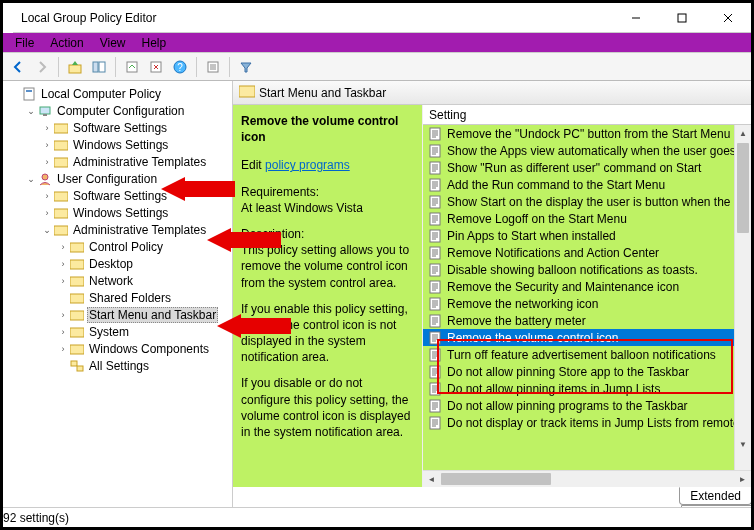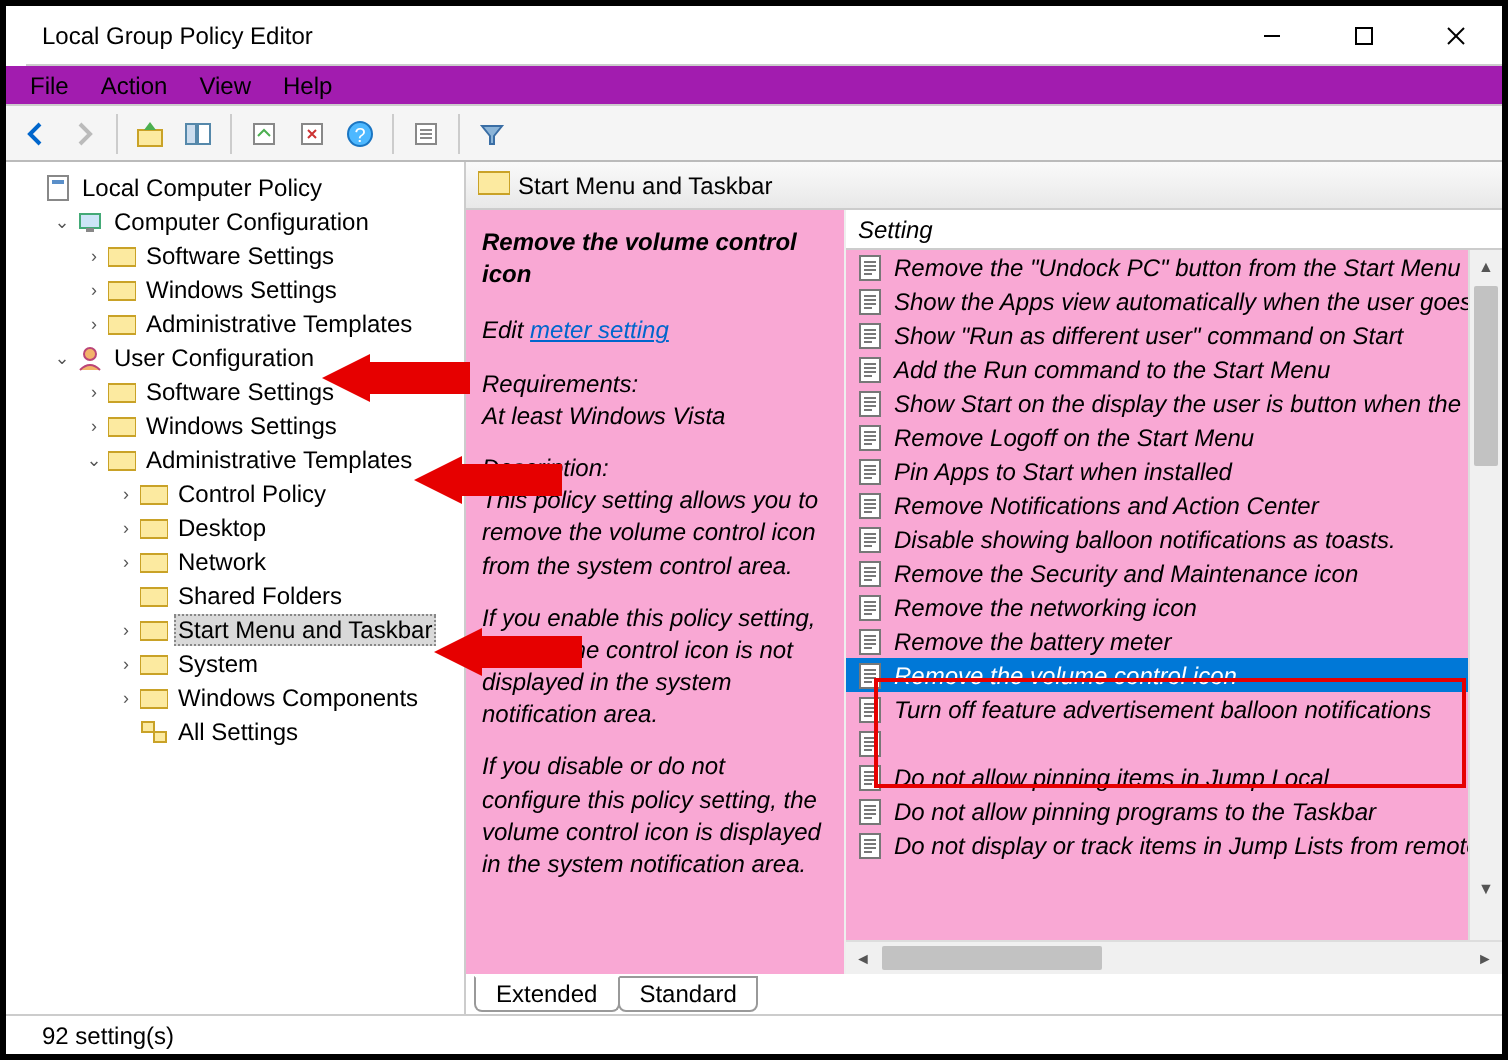--- a/index.html
+++ b/index.html
@@ -39,21 +39,21 @@
   .ind0 { padding-left: 6px; }
   .ind1 { padding-left: 22px; }
   .ind2 { padding-left: 38px; }
   .ind3 { padding-left: 54px; }
 
   .folder-icon svg rect { fill: #fceaa0; stroke: #c9a227; }
 
   
   .right { flex: 1; display: flex; flex-direction: column; overflow: hidden; }
   .right-header { height: 24px; background: linear-gradient(#fafafa,#e8e8e8); border-bottom: 1px solid #ccc; display: flex; align-items: center; padding-left: 6px; gap:4px;}
-  .right-content { flex: 1; display: flex; overflow: hidden; background: #f9a8d4; font-style: italic;}
+  .right-content { flex: 1; display: flex; overflow: hidden; background: #bef264;}
 
   .desc-pane { width: 190px; padding: 8px 8px 0 8px; font-size: 12px; line-height: 1.35; border-right:1px solid #eee; overflow:hidden;}
   .desc-pane .heading { font-weight: bold; margin-bottom: 12px; }
   .desc-pane .link { color: #0066cc; text-decoration: underline;}
   .desc-pane p { margin: 10px 0 0 0; }
 
   .list-pane { flex: 1; display: flex; flex-direction: column; overflow: hidden; position: relative;}
   .list-header { height: 20px; border-bottom: 1px solid #ccc; padding-left: 6px; display:flex; align-items:center; font-size:12px; background:#fff;}
   .list-body { flex: 1; overflow: hidden; position: relative;}
   .list-row { height: 17px; display: flex; align-items: center; padding-left: 4px; white-space: nowrap; overflow: hidden;}
@@ -61,26 +61,26 @@
   .list-row .icon { width: 16px; height: 16px; margin-right: 4px; flex-shrink:0; display:inline-flex; align-items:center; justify-content:center;}
   .vscroll { position:absolute; right:0; top:0; bottom:0; width:17px; background:#f0f0f0; border-left:1px solid #ddd;}
   .vscroll .up, .vscroll .down { height:17px; display:flex; align-items:center; justify-content:center; color:#555; font-size:8px;}
   .vscroll .down { position:absolute; bottom:17px; left:0; right:0;}
   .vscroll .thumb { position:absolute; left:2px; right:2px; top:18px; height:90px; background:#c2c2c2; border-radius:1px;}
   .hscroll { height:17px; background:#f0f0f0; border-top:1px solid #ddd; display:flex; align-items:center;}
   .hscroll .left, .hscroll .right-arrow { width:17px; text-align:center; color:#555; font-size:8px;}
   .hscroll .thumb { height:12px; flex:0 0 110px; background:#c2c2c2; margin:0 1px; border-radius:1px;}
   .hscroll .track { flex:1;}
 
-  .tabstrip { height: 20px; display:flex; align-items:center; padding-left:4px; background:#fff;}
+  .tabstrip { height: 20px; display:flex; align-items:flex-end; padding-left:4px; background:#fff;flex-direction:column;}
   .tab { border:1px solid #999; border-top-left-radius:0; border-top-right-radius:0; border-bottom-left-radius:4px; border-bottom-right-radius:4px; padding:1px 10px; font-size:12px; margin-right:-1px; background:#fff; position:relative;}
   .tab.active { background:#fff; border-top-color:#fff; z-index:2;}
 
   
-  .statusbar { height: 20px; border-top: 1px solid #ccc; display: flex; align-items: center; padding-left: 18px; font-size: 12px;}
+  .statusbar { height: 20px; border-top: 1px solid #ccc; display: flex; align-items: center; padding-left: 0; font-size: 12px;}
 
   
   .arrow-annot { position: absolute; z-index: 50; pointer-events: none;}
 
   
   .red-box { position: absolute; border: 2px solid #e60000; z-index: 40; pointer-events: none;}
 
   
   .policy-icon rect { fill:#fff; stroke:#777;}
   .policy-icon line { stroke:#777; stroke-width:1;}
@@ -349,21 +349,21 @@
               <rect x="0" y="2" width="16" height="11" fill="#fceaa0" stroke="#c9a227"></rect>
             </svg></span>
         <span style="font-size:12px;">Start Menu and Taskbar</span>
       </div>
       <div class="right-content">
 
         <div class="desc-pane">
           <div class="heading">Remove the volume control icon</div>
           <div>
             <span>Edit</span>
-            <a href="#" class="link">meter setting</a>
+            <a href="#" class="link">policy programs</a>
           </div>
           <p style="margin-bottom:0;">Requirements:</p>
           <div>At least Windows Vista</div>
           <p style="margin-bottom:0;">Description:</p>
           <div>This policy setting allows you to remove the volume control icon from the system control area.</div>
           <p>If you enable this policy setting, the volume control icon is not displayed in the system notification area.</p>
           <p>If you disable or do not configure this policy setting, the volume control icon is displayed in the system notification area.</p>
         </div>
 
         <div class="list-pane">
@@ -543,32 +543,33 @@
               <div class="list-row">
                 <span class="icon">
                   <svg class="policy-icon" width="14" height="14" viewBox="0 0 14 14">
                     <rect x="2" y="1" width="10" height="12"></rect>
                     <line x1="4" y1="4" x2="10" y2="4"></line>
                     <line x1="4" y1="6" x2="10" y2="6"></line>
                     <line x1="4" y1="8" x2="10" y2="8"></line>
                     <line x1="4" y1="10" x2="8" y2="10"></line>
                   </svg>
                 </span>
-              </div>
-              <div class="list-row">
-                <span class="icon">
-                  <svg class="policy-icon" width="14" height="14" viewBox="0 0 14 14">
-                    <rect x="2" y="1" width="10" height="12"></rect>
-                    <line x1="4" y1="4" x2="10" y2="4"></line>
-                    <line x1="4" y1="6" x2="10" y2="6"></line>
-                    <line x1="4" y1="8" x2="10" y2="8"></line>
-                    <line x1="4" y1="10" x2="8" y2="10"></line>
-                  </svg>
-                </span>
-                <span>Do not allow pinning items in Jump Local</span>
+                <span>Do not allow pinning Store app to the Taskbar</span>
+              </div>
+              <div class="list-row">
+                <span class="icon">
+                  <svg class="policy-icon" width="14" height="14" viewBox="0 0 14 14">
+                    <rect x="2" y="1" width="10" height="12"></rect>
+                    <line x1="4" y1="4" x2="10" y2="4"></line>
+                    <line x1="4" y1="6" x2="10" y2="6"></line>
+                    <line x1="4" y1="8" x2="10" y2="8"></line>
+                    <line x1="4" y1="10" x2="8" y2="10"></line>
+                  </svg>
+                </span>
+                <span>Do not allow pinning items in Jump Lists</span>
               </div>
               <div class="list-row">
                 <span class="icon">
                   <svg class="policy-icon" width="14" height="14" viewBox="0 0 14 14">
                     <rect x="2" y="1" width="10" height="12"></rect>
                     <line x1="4" y1="4" x2="10" y2="4"></line>
                     <line x1="4" y1="6" x2="10" y2="6"></line>
                     <line x1="4" y1="8" x2="10" y2="8"></line>
                     <line x1="4" y1="10" x2="8" y2="10"></line>
                   </svg>

